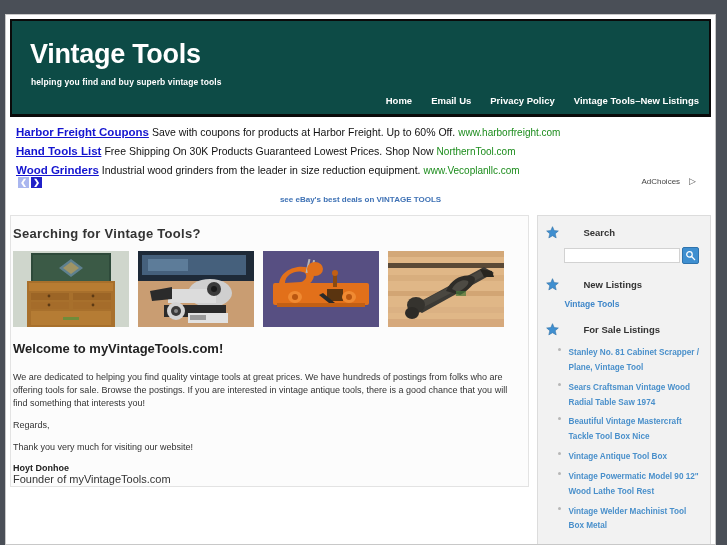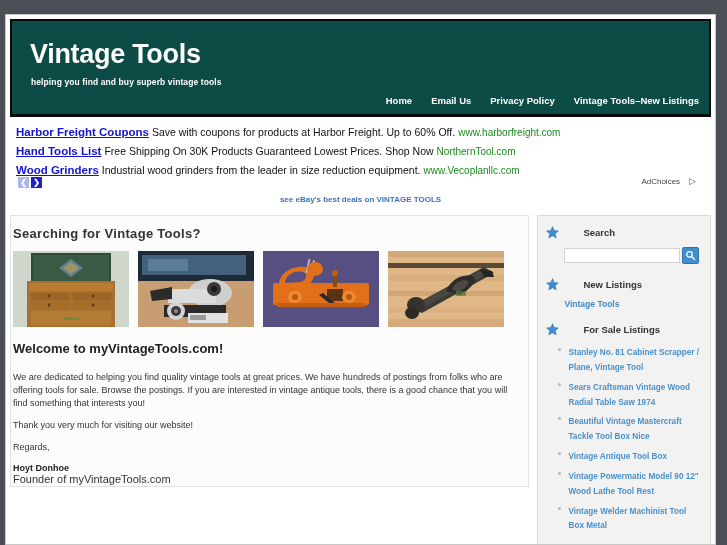--- a/index.html
+++ b/index.html
@@ -318,22 +318,22 @@
               <ellipse cx="28" cy="54" rx="9" ry="8" fill="#35332e"></ellipse>
               <ellipse cx="24" cy="62" rx="7" ry="6" fill="#2c2a26"></ellipse>
               <rect x="68" y="40" width="10" height="5" fill="#4a7a3c" opacity="0.7"></rect>
               <path d="M92 18 L104 20 L106 26 L96 26 Z" fill="#27251f"></path>
             </svg>
           </div>
         </div>
 
         <div class="welcome-title">Welcome to myVintageTools.com!</div>
         <div class="para">We are dedicated to helping you find quality vintage tools at great prices. We have hundreds of postings from folks who are offering tools for sale. Browse the postings. If you are interested in vintage antique tools, there is a good chance that you will find something that interests you!</div>
+        <div class="para">Regards,</div>
         <div class="para">Thank you very much for visiting our website!</div>
-        <div class="para">Regards,</div>
         <div class="sig-name">Hoyt Donhoe</div>
         <div class="sig-role">Founder of myVintageTools.com</div>
       </div>
 
       <div class="sidebar">
 
         <div class="side-head">
           <span class="star">
             <svg viewBox="0 0 20 20" width="13" height="13">
               <polygon points="10,1 12.6,7 19,7.6 14.2,11.9 15.7,18.3 10,15 4.3,18.3 5.8,11.9 1,7.6 7.4,7" fill="#3f8fd0" stroke="#2d6da3" stroke-width="0.8"></polygon>

